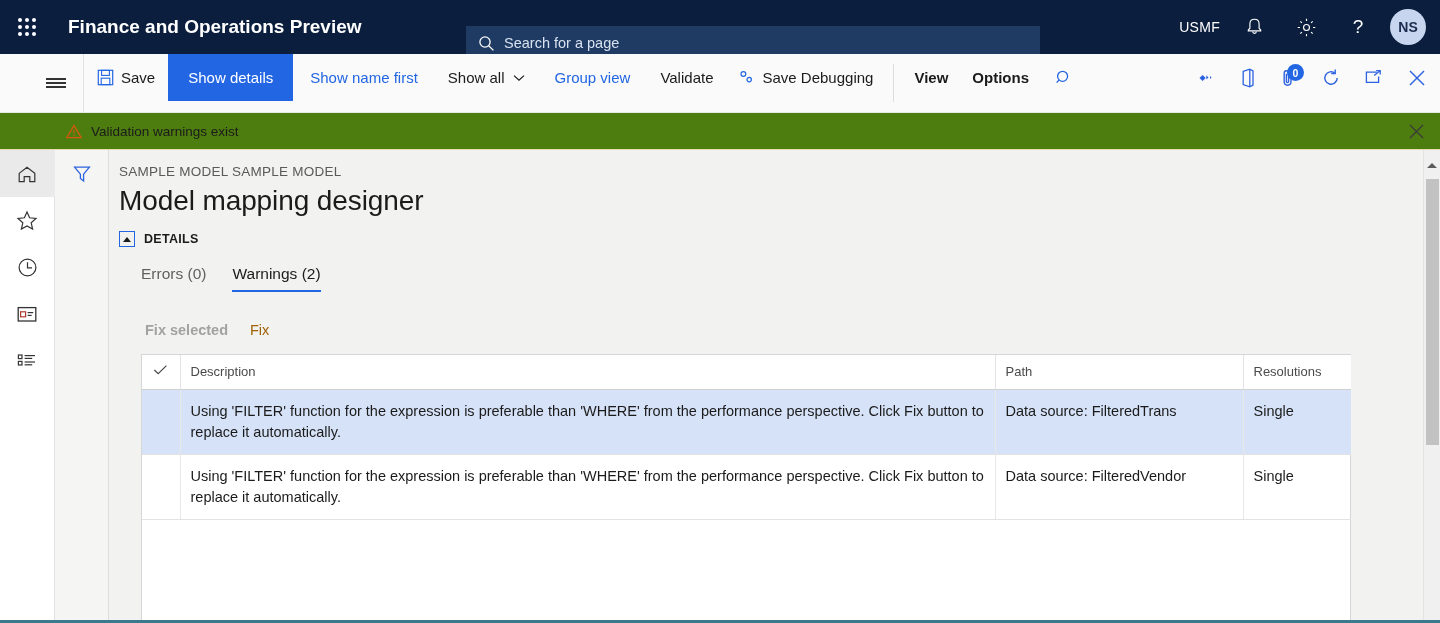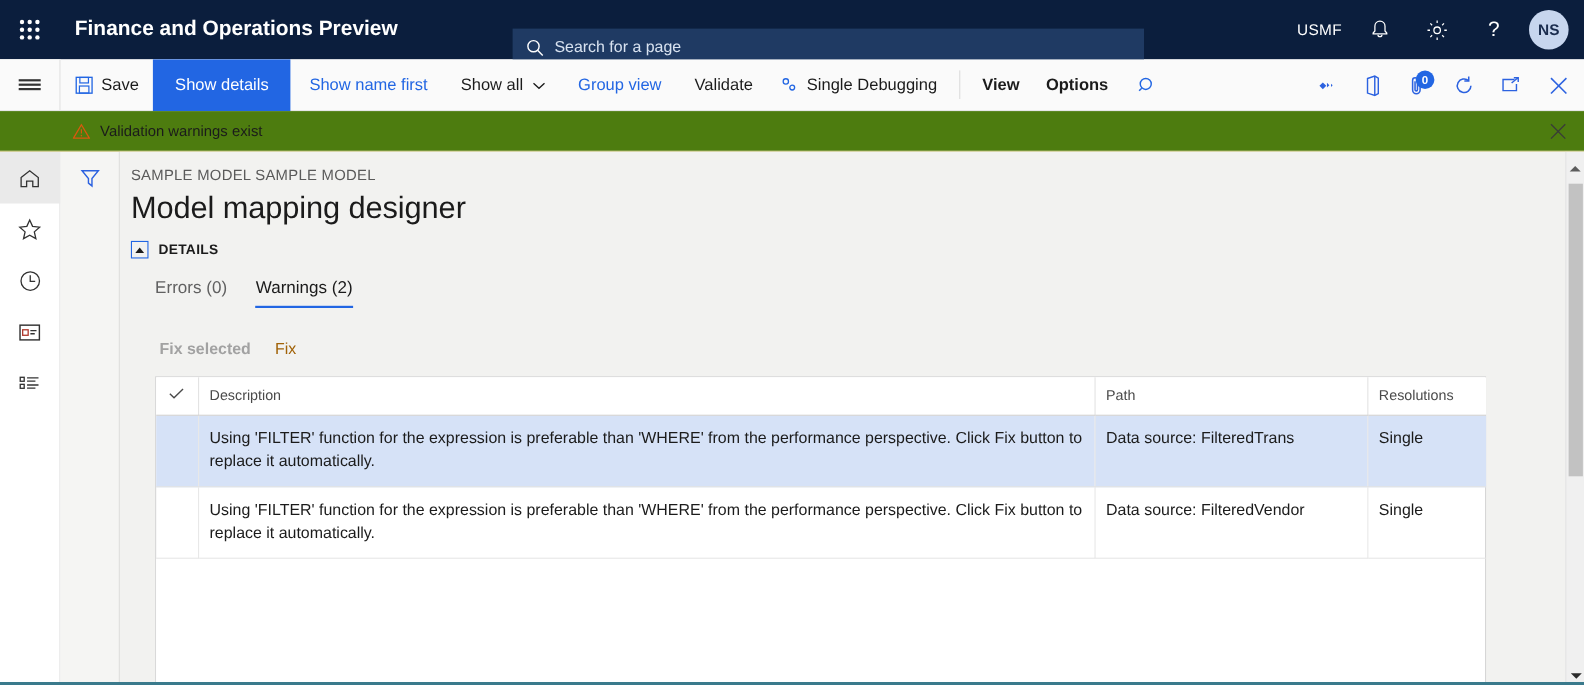--- a/index.html
+++ b/index.html
@@ -71,25 +71,26 @@
   .avatar {
     width: 36px; height: 36px; border-radius: 50%;
     background: #c7d6ee; color: #1a2c4e;
     display: flex; align-items: center; justify-content: center;
     font-size: 14px; font-weight: bold;
     margin-left: 6px; margin-right: 4px;
   }
 
   
   .cmdbar {
-    height: 47px; width: 1440px;
+    height: 59px; width: 1440px;
     background: #fafafa;
     border-bottom: 1px solid #e6e6e6;
     display: flex; align-items: stretch;
     position: relative;
+    padding-left: 29px;
   }
   .hamburger {
     width: 55px; display: flex; align-items: center; justify-content: center;
     border-right: 1px solid #e1e1e1;
     cursor: pointer; background: #fafafa;
   }
   .hamburger span {
     display:block; width: 20px; height: 1.6px; background: #333;
     margin: 2.6px 0;
   }
@@ -386,21 +387,21 @@
 
   <div class="cmd dark" style="padding:0 12px;">
     <span class="ico">
       <svg width="17" height="17" viewBox="0 0 17 17">
           <g fill="none" stroke="#2266e3" stroke-width="1.2">
             <circle cx="5.4" cy="5" r="2.4"></circle>
             <circle cx="11.2" cy="10.6" r="2.2"></circle>
           </g>
         </svg>
     </span>
-    <span class="lbl">Single Debugging</span>
+    <span class="lbl">Save Debugging</span>
   </div>
 
   <div class="vsep"></div>
 
   <div class="cmd dark" style="padding:0 12px;font-weight:bold;">
     <span class="lbl">View</span>
   </div>
   <div class="cmd dark" style="padding:0 12px;font-weight:bold;">
     <span class="lbl">Options</span>
   </div>

